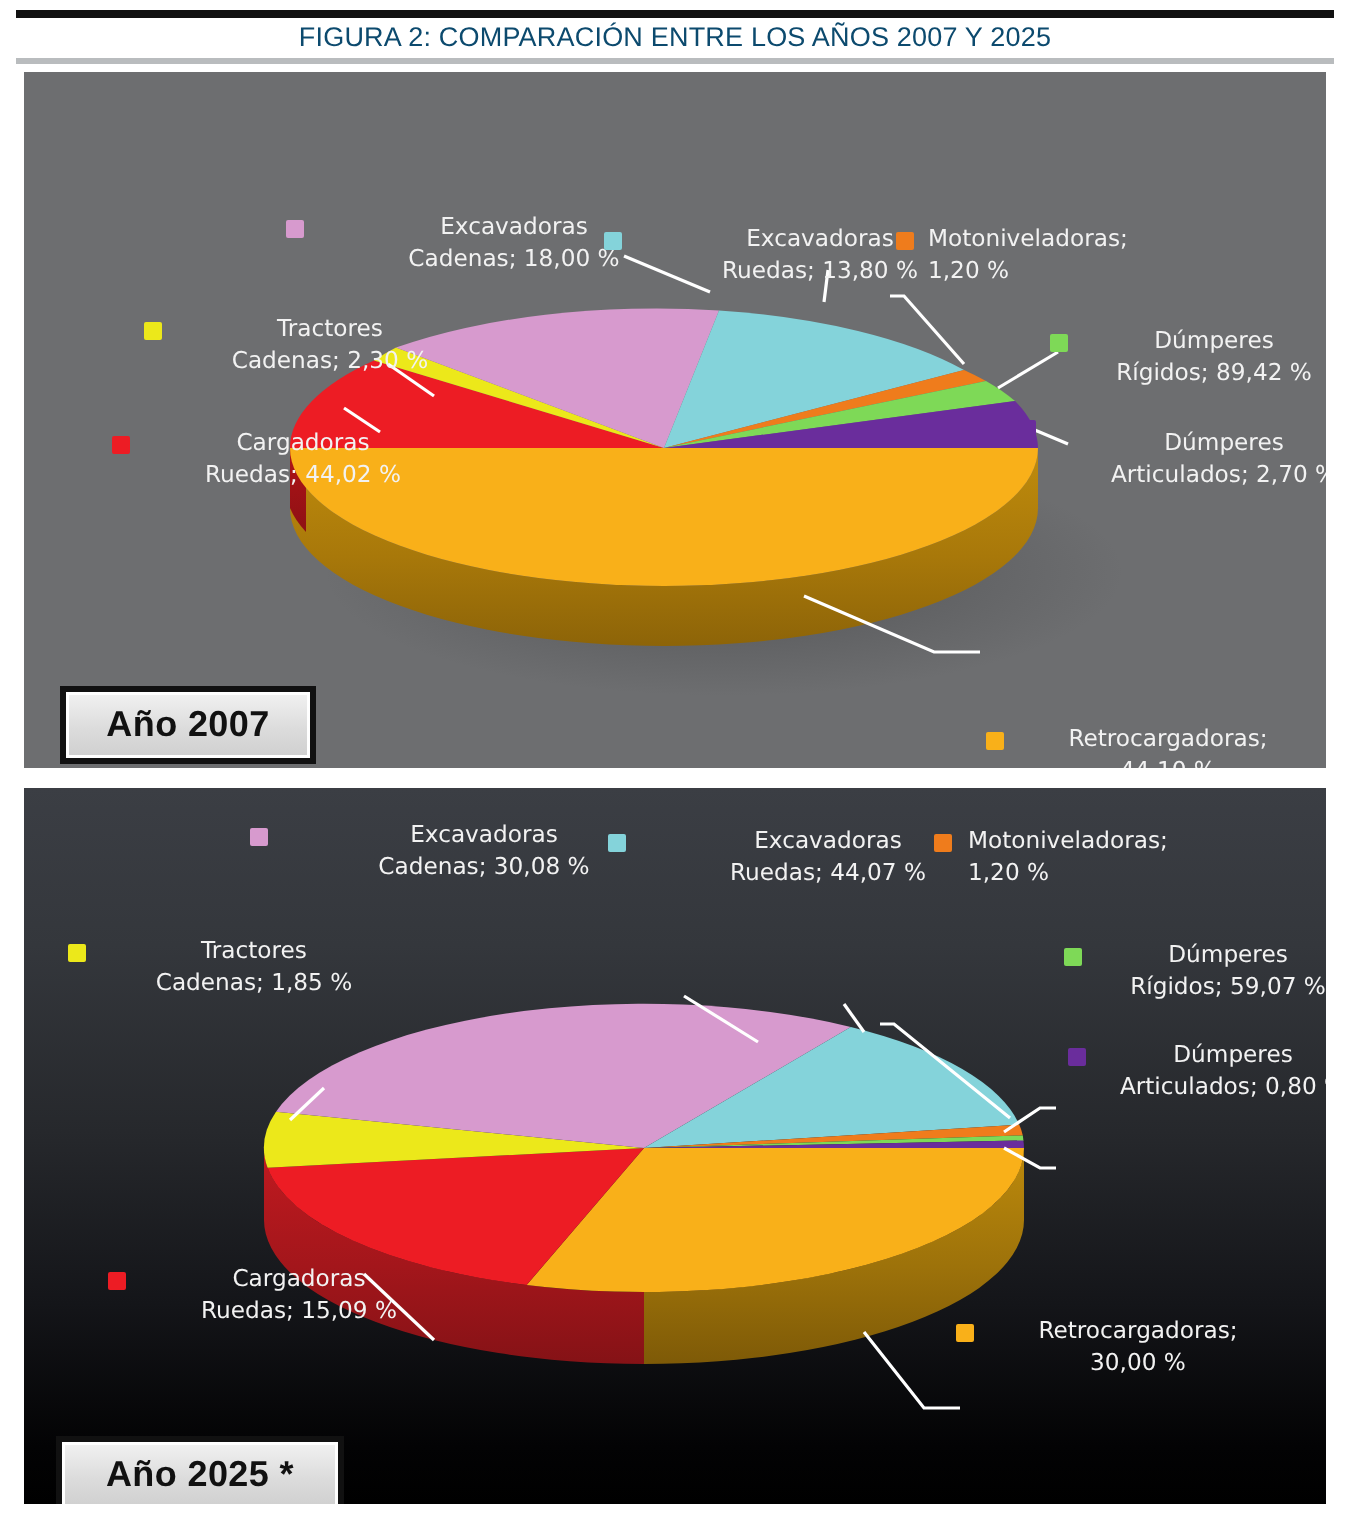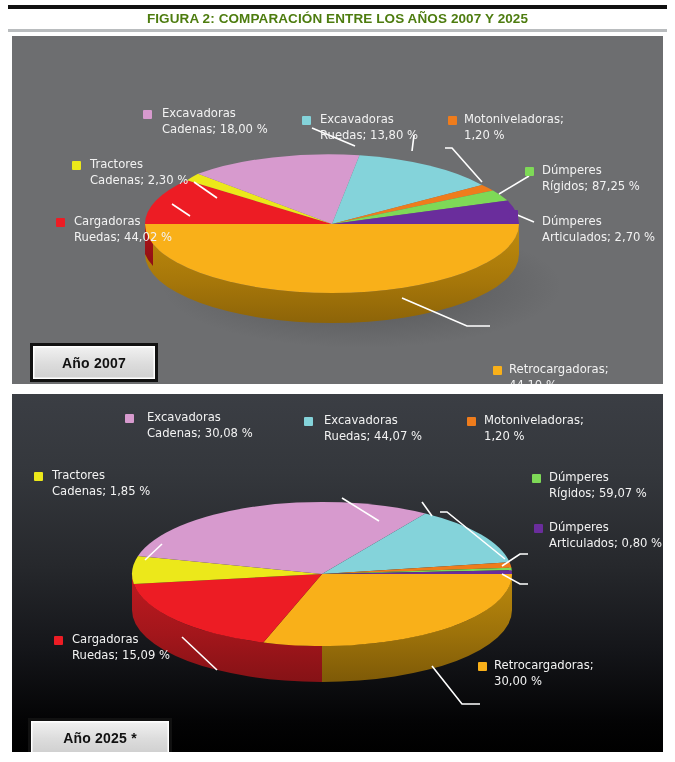--- a/index.html
+++ b/index.html
@@ -8,21 +8,21 @@
     background:#ffffff;
     font-family:"Liberation Sans", sans-serif;
     overflow:hidden;
   }
   .page{position:relative;width:675px;height:762px;background:#fff;}
 
   
   .top-rule{position:absolute;left:8px;top:5px;width:659px;height:4px;background:#111;}
   .fig-title{
     position:absolute;left:0;top:11px;width:675px;
-    text-align:center;font-size:13.5px;font-weight:bold;color:#4d7c0f;
+    text-align:center;font-size:13.5px;font-weight:normal;color:#0c4a6e;
     letter-spacing:.1px;
   }
   .title-rule{position:absolute;left:8px;top:29px;width:659px;height:3px;background:#b9bcbe;}
 
   
   .panel{
     position:absolute;left:10px;width:655px;
     border:2px solid #ffffff;
     box-sizing:border-box;
     overflow:hidden;
@@ -33,30 +33,30 @@
   #panel-2025{top:392px;height:362px;
     background:linear-gradient(180deg,#3b3e44 0%,#34373c 22%,#26282c 48%,#141519 72%,#030304 92%,#000 100%);}
   #panel-2025 .panel-inner{background:transparent;}
 
   
   .panel::after{content:"";position:absolute;inset:-2px;border:1px solid #d8dadb;pointer-events:none;}
 
   
   .lbl{position:absolute;color:#f2f2f2;font-size:11.6px;line-height:15.5px;
        font-family:"DejaVu Sans", sans-serif; white-space:nowrap;}
-  .lbl.c{text-align:left;}
+  .lbl.c{text-align:center;}
   .sw{position:absolute;width:9px;height:9px;border-radius:1px;}
 
   
   .yearbtn{
     position:absolute;
     background:linear-gradient(180deg,#f2f2f2 0%,#dcdcdc 55%,#cfcfcf 100%);
     border:3px solid #111;
     box-shadow:inset 0 0 0 1.5px #ffffff;
-    color:#111;font-weight:bold;font-size:14px;
+    color:#111;font-weight:bold;font-size:18px;
     display:flex;align-items:center;justify-content:center;
     letter-spacing:.2px;
   }
 
   svg{display:block;}
 </style>
 </head>
 <body>
 
 <div class="page">
@@ -137,21 +137,21 @@
 
     <span class="sw" style="left:60px;top:125px;background:#ece81a;"></span>
     <div class="lbl c" style="left:78px;top:121px;width:150px;">
       <span>Tractores</span><br>
       <span>Cadenas; 2,30 %</span>
     </div>
 
     <span class="sw" style="left:513px;top:131px;background:#7ed957;"></span>
     <div class="lbl c" style="left:530px;top:127px;width:130px;">
       <span>Dúmperes</span><br>
-      <span>Rígidos; 87,25 %</span>
+      <span>Rígidos; 89,42 %</span>
     </div>
 
     <span class="sw" style="left:44px;top:182px;background:#ed1c24;"></span>
     <div class="lbl c" style="left:62px;top:178px;width:155px;">
       <span>Cargadoras</span><br>
       <span>Ruedas; 44,02 %</span>
     </div>
 
     <span class="sw" style="left:497px;top:174px;background:#6a2d9c;"></span>
     <div class="lbl c" style="left:530px;top:178px;width:140px;">

